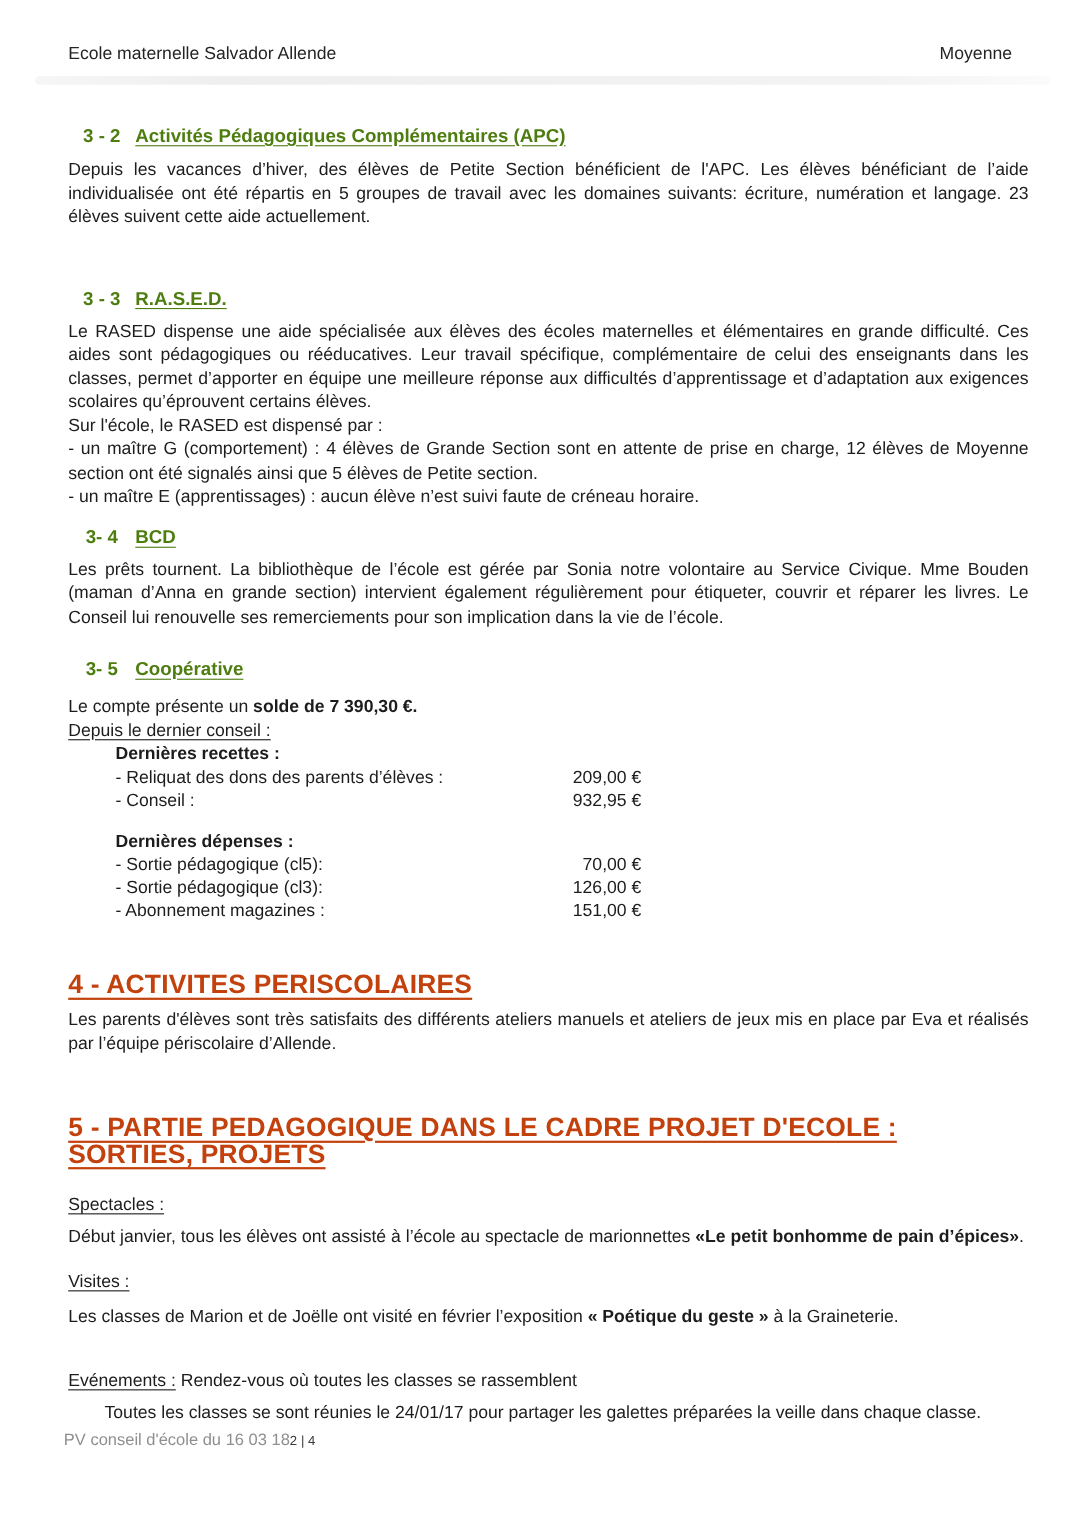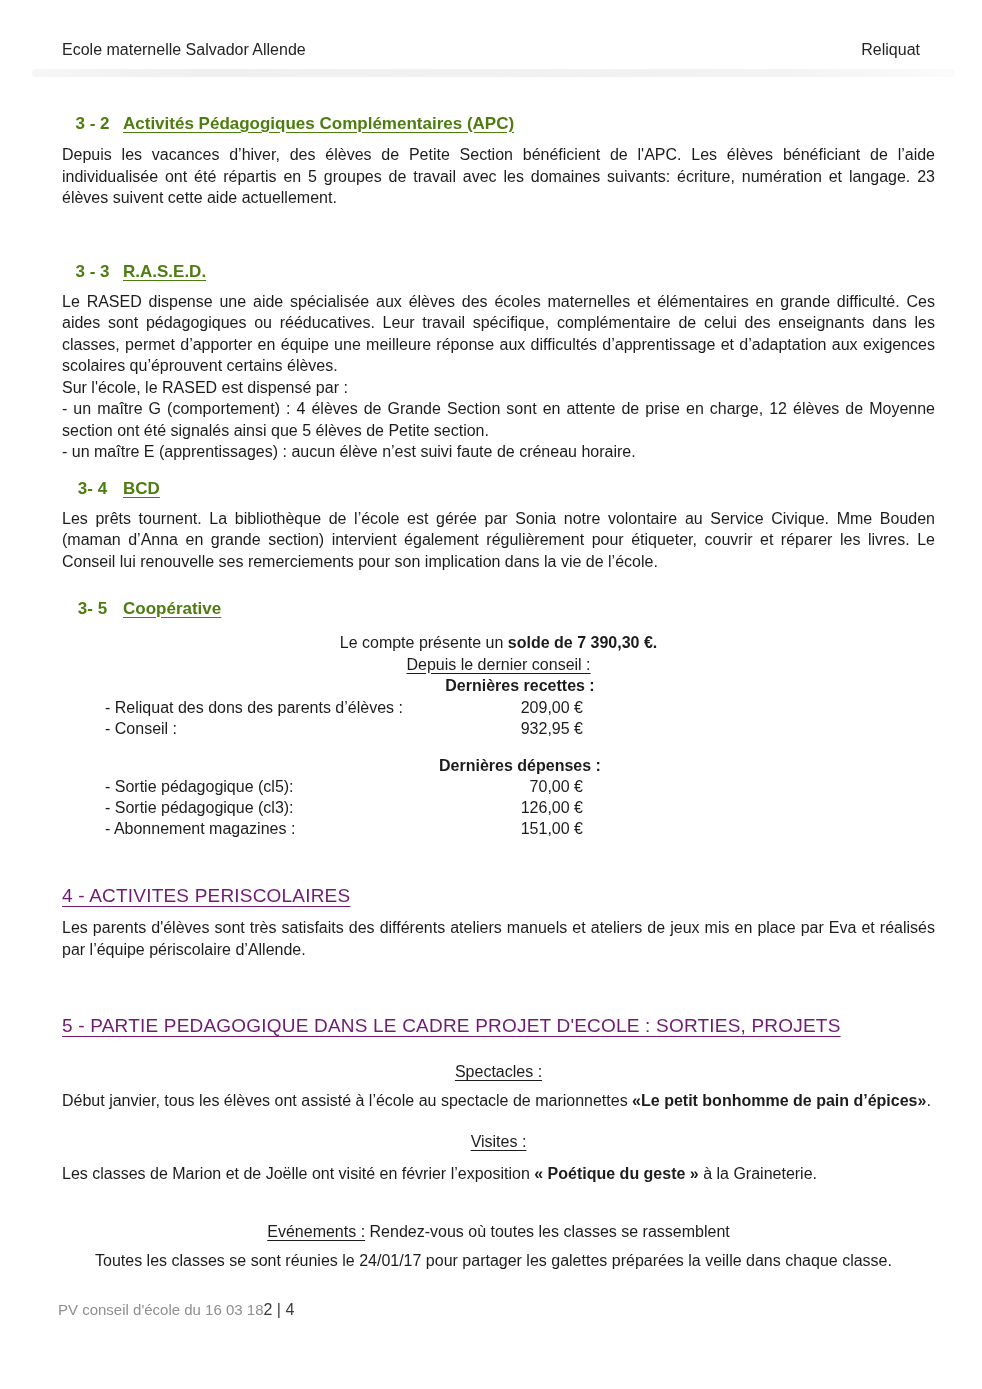--- a/index.html
+++ b/index.html
@@ -28,51 +28,52 @@
     background:linear-gradient(to right,#f6f6f6 0%,#efefef 18%,#f1f1f1 55%,#f3f3f3 82%,#fbfbfb 100%);
     border-radius:4px;
   }
   .doc{font-size:16px;line-height:21.5px;color:#1c1c1c;}
   .h-num{
     display:flex;font-weight:700;font-size:17px;line-height:22px;color:#4d7c0f;text-align:center;
   }
   .h-num .num{width:61px;flex:0 0 61px;}
   .h-num .title{text-decoration:underline;text-underline-offset:3px;}
   .h-major{
-    font-size:19px;line-height:24px;color:#701a75;
+    font-size:24px;line-height:24px;color:#c2410c;
     text-decoration:underline;text-underline-offset:4px;
     letter-spacing:.2px;
+    font-weight:bold;
   }
   .para{margin:0;}
   .para.justify{text-align:justify;}
-  .line{margin:0;text-align:center;}
+  .line{margin:0;}
   .indent1{padding-left:43px;}
   .money{
     display:grid;grid-template-columns:358px 120px;
     padding-left:43px;line-height:21px;
   }
   .money .amt{text-align:right;}
   .ftr{
     position:absolute;left:58px;right:62px;top:1300px;
     display:flex;align-items:baseline;
     font-size:15px;line-height:19px;
   }
   .ftr .ref{color:#8f8f8f;}
-  .ftr .pageno{color:#3a3a3a;font-size:16px;padding-right:42px;}
+  .ftr .pageno{color:#3a3a3a;font-size:12px;padding-right:42px;}
   b,.b{font-weight:700;}
   u,.u{text-decoration:underline;text-underline-offset:3px;}
 </style>
 </head>
 <body>
 
 <div class="page">
 
   <div class="hdr">
     <span>Ecole maternelle Salvador Allende</span>
-    <span>Reliquat</span>
+    <span>Moyenne</span>
   </div>
   <div class="hdr-divider"></div>
 
   <main class="doc" id="doc">
       <div class="h-num" style="margin-top: 36px;">
         <span class="num">3 - 2</span>
         <span class="title">Activités Pédagogiques Complémentaires (APC)</span>
       </div>
       <p class="para justify" style="margin-top: 9px;"><span>Depuis les vacances d’hiver, des élèves de Petite Section bénéficient de l'APC. Les élèves bénéficiant de l’aide individualisée ont été répartis en 5 groupes de travail avec les domaines suivants: écriture, numération et langage. 23 élèves suivent cette aide actuellement.</span></p>
       <div class="h-num" style="margin-top: 52px;">

